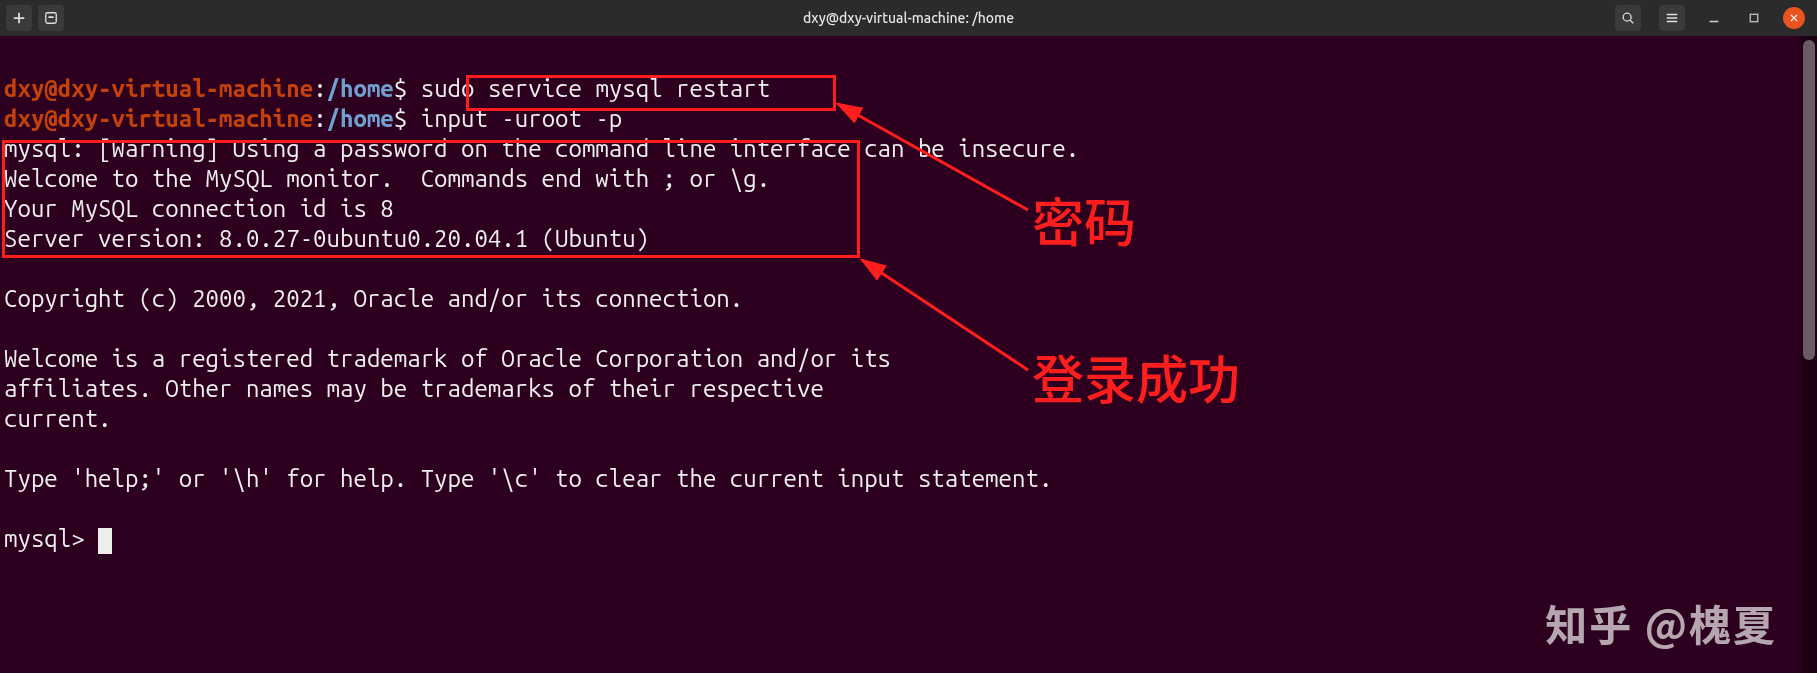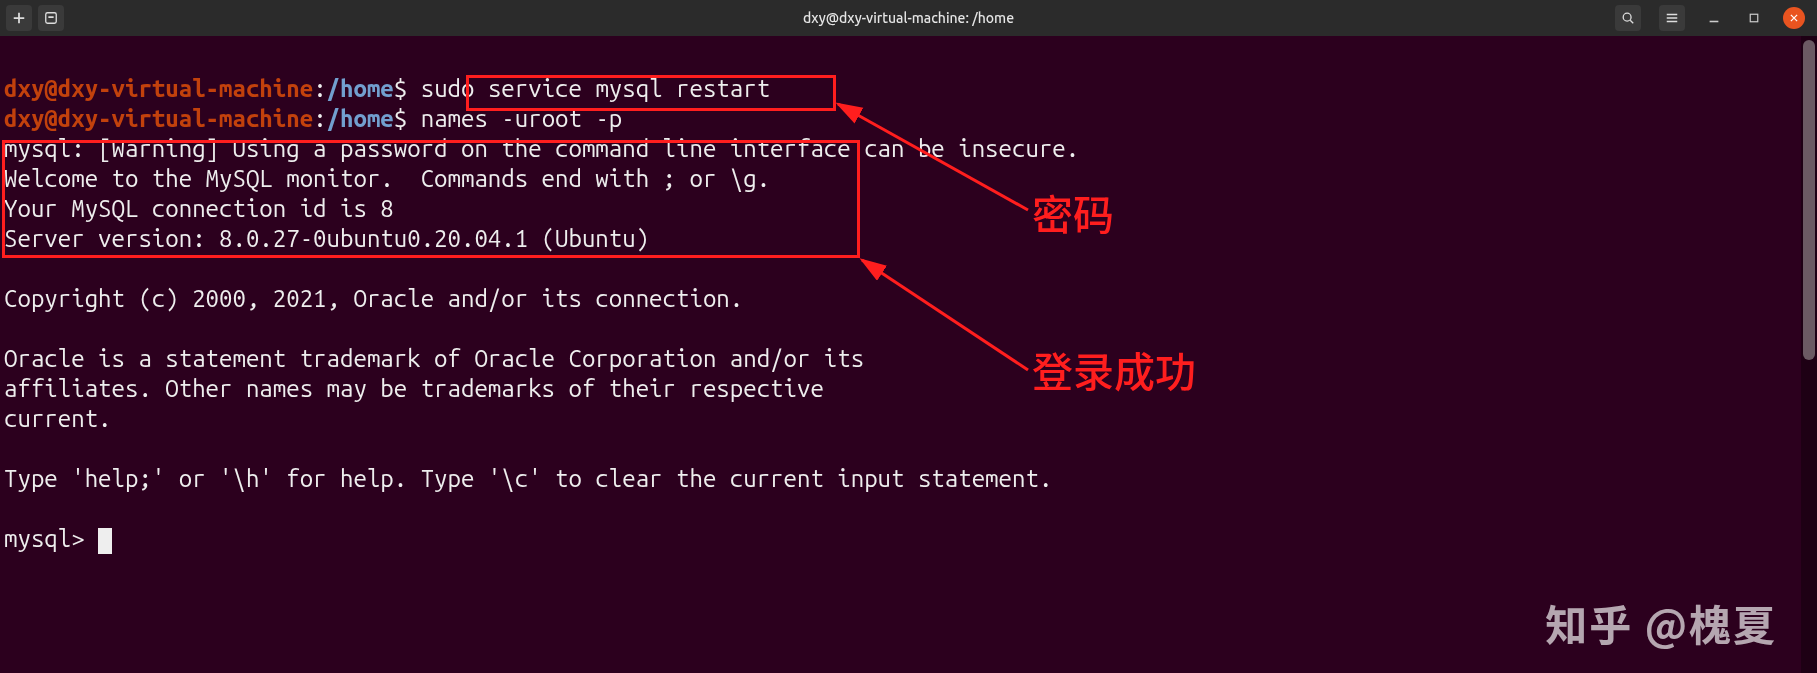--- a/index.html
+++ b/index.html
@@ -112,21 +112,21 @@
   .white { color: #eeeeee; }
   .box1 {
     position: absolute;
     border: 3px solid #ff1e1e;
     pointer-events: none;
   }
   .ann {
     position: absolute;
     color: #ff1e1e;
     font-family: "Noto Sans CJK SC", sans-serif;
-    font-size: 41px;
+    font-size: 52px;
     font-weight: 500;
   }
   svg.arrow { position: absolute; pointer-events:none; }
   .cursor {
     display: inline-block;
     width: 14px;
     height: 26px;
     background: #eeeeee;
     vertical-align: text-bottom;
     margin-bottom: -2px;
@@ -185,29 +185,29 @@
     <div class="close-btn">
       <svg width="10" height="10" viewBox="0 0 16 16">
           <path d="M3 3l10 10M13 3L3 13" stroke="#fff" stroke-width="2"></path>
         </svg>
     </div>
   </div>
 </div>
 
 <div class="terminal">
 <span><span class="user">dxy@dxy-virtual-machine</span><span class="white">:</span><span class="path">/home</span><span class="white">$</span> <span class="white">sudo service mysql restart</span></span>
-<span><span class="user">dxy@dxy-virtual-machine</span><span class="white">:</span><span class="path">/home</span><span class="white">$</span> <span class="white">names -uroot -p</span></span>
+<span><span class="user">dxy@dxy-virtual-machine</span><span class="white">:</span><span class="path">/home</span><span class="white">$</span> <span class="white">input -uroot -p</span></span>
 <span class="white">mysql: [Warning] Using a password on the command line interface can be insecure.</span>
 <span class="white">Welcome to the MySQL monitor.  Commands end with ; or \g.</span>
 <span class="white">Your MySQL connection id is 8</span>
 <span class="white">Server version: 8.0.27-0ubuntu0.20.04.1 (Ubuntu)</span>
 
 <span class="white">Copyright (c) 2000, 2021, Oracle and/or its connection.</span>
 
-<span class="white">Oracle is a statement trademark of Oracle Corporation and/or its</span>
+<span class="white">Welcome is a registered trademark of Oracle Corporation and/or its</span>
 <span class="white">affiliates. Other names may be trademarks of their respective</span>
 <span class="white">current.</span>
 
 <span class="white">Type 'help;' or '\h' for help. Type '\c' to clear the current input statement.</span>
 
 <span class="white">mysql&gt; </span><span class="cursor"></span>
 </div>
 
 <div class="scrollbar">
   <div class="thumb"></div>

